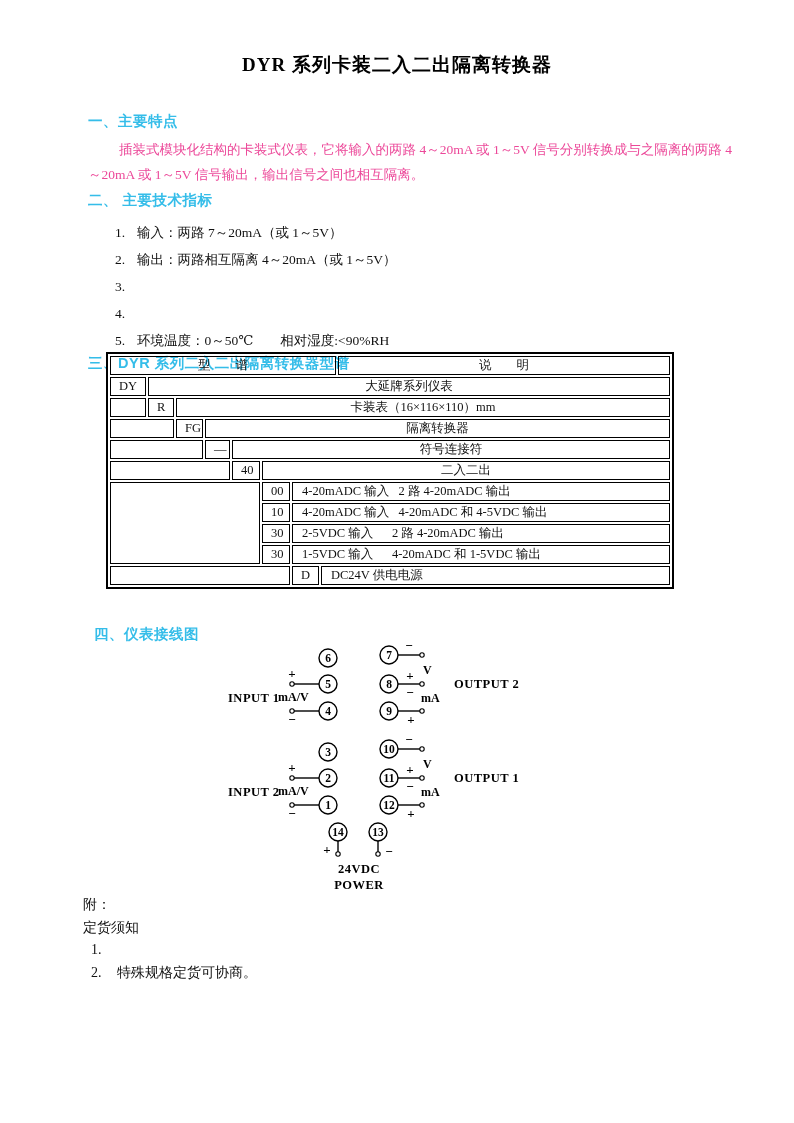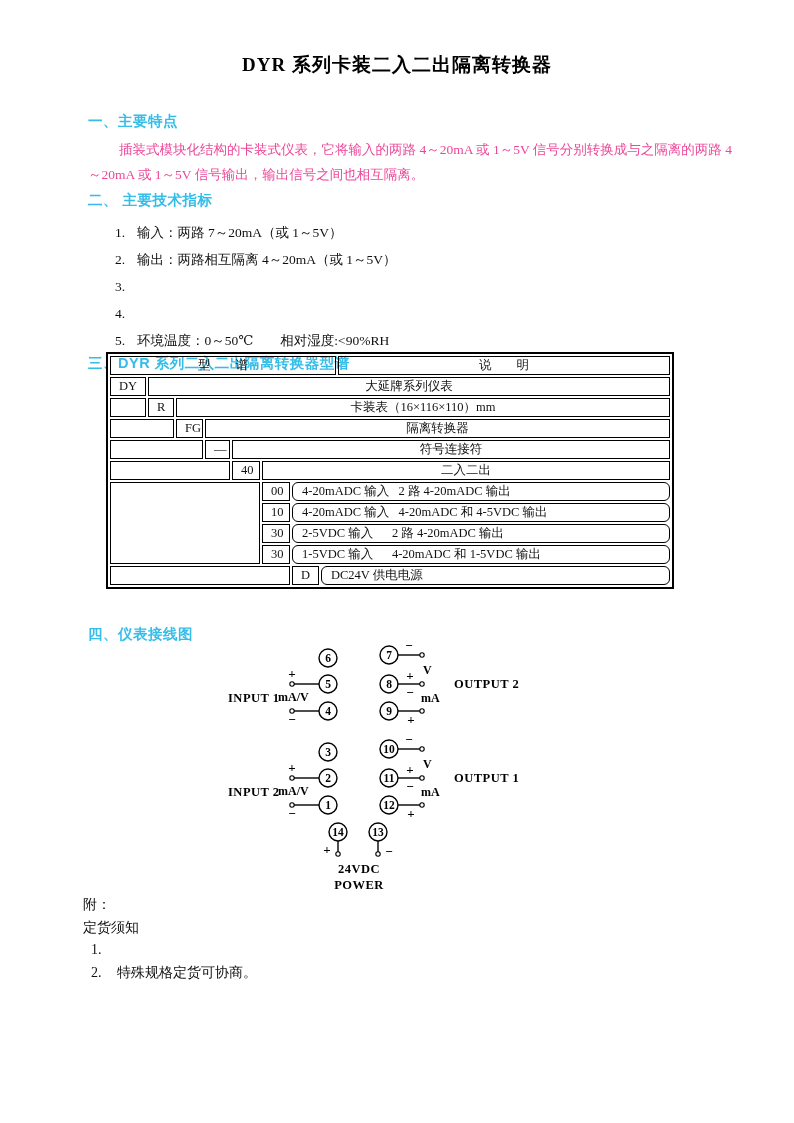--- a/index.html
+++ b/index.html
@@ -36,21 +36,21 @@
     border-collapse:separate; border-spacing:2px;
     border:2px solid #000; width:568px;
     font-size:12.5px; color:#111; table-layout:fixed;
   }
   .model-table td {
     border:1.5px solid #000; height:18px; padding:0 8px;
     text-align:center; vertical-align:middle; white-space:pre-wrap;
     overflow:hidden;
   }
   .model-table td.blank { border:1.5px solid #000; }
-  .model-table td.left { text-align:left; padding-left:9px;border-radius:6px; }
+  .model-table td.left { text-align:left; padding-left:9px; }
 
   
   .diagram-svg { position:absolute; top:642px; left:220px; }
   .diagram-svg text {
     font-family:"Liberation Serif","DejaVu Serif",serif;
     fill:#000;
   }
   .t-num { font-size:11.5px; font-weight:bold; }
   .t-sign { font-size:13px; font-weight:bold; }
   .t-label { font-size:12.5px; font-weight:bold; letter-spacing:0.5px; }
@@ -158,21 +158,21 @@
       <td class="left" colspan="3">1-5VDC 输入      4-20mADC 和 1-5VDC 输出</td>
     </tr>
     <tr>
       <td class="blank" colspan="6"></td>
       <td>D</td>
       <td class="left" colspan="2">DC24V 供电电源</td>
     </tr>
   </tbody>
     </table>
 
-  <div class="sec-heading" style="top:625px;">四、仪表接线图</div>
+  <div class="sec-heading" style="top:625px;margin-left:6px;">四、仪表接线图</div>
 
   <svg class="diagram-svg" width="320" height="252" viewBox="0 0 320 252">
 
     <g>
       <circle class="term" cx="108" cy="16" r="9"></circle>
       <text class="t-num" x="108" y="20" text-anchor="middle">6</text>
 
       <circle class="term" cx="169" cy="13" r="9"></circle>
       <text class="t-num" x="169" y="17" text-anchor="middle">7</text>
       <line class="wire" x1="178" y1="13" x2="200" y2="13"></line>

